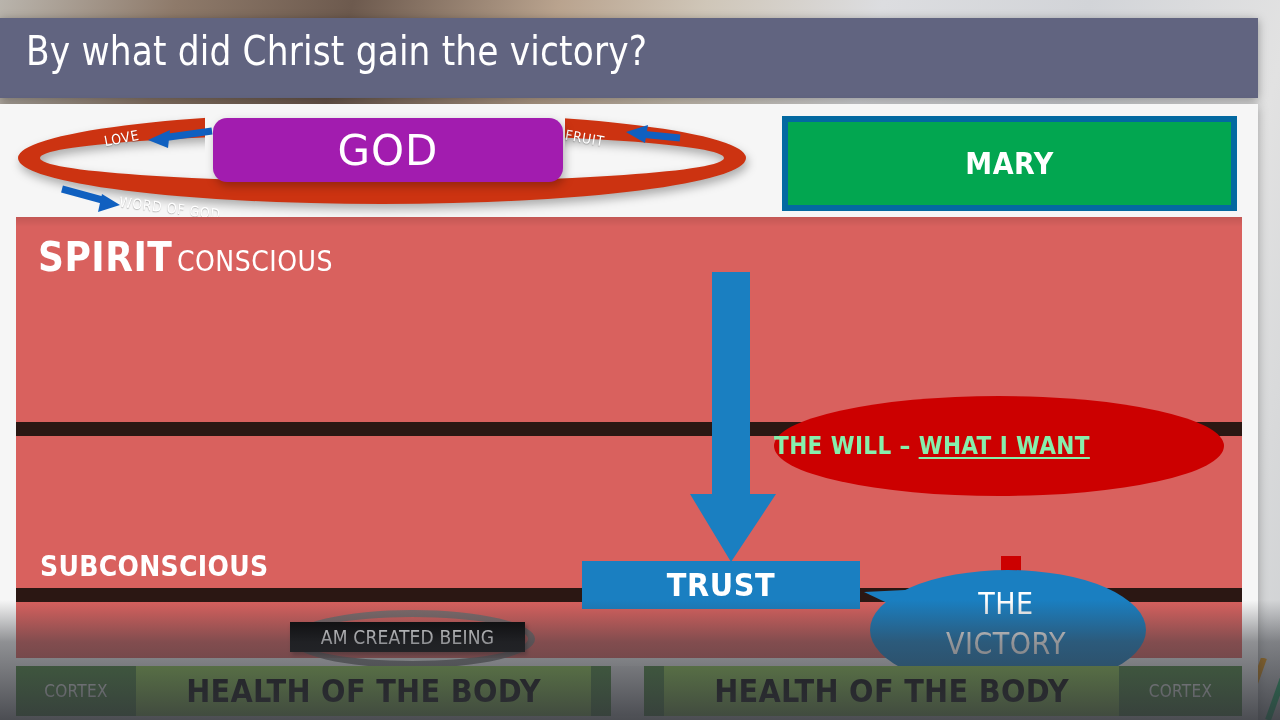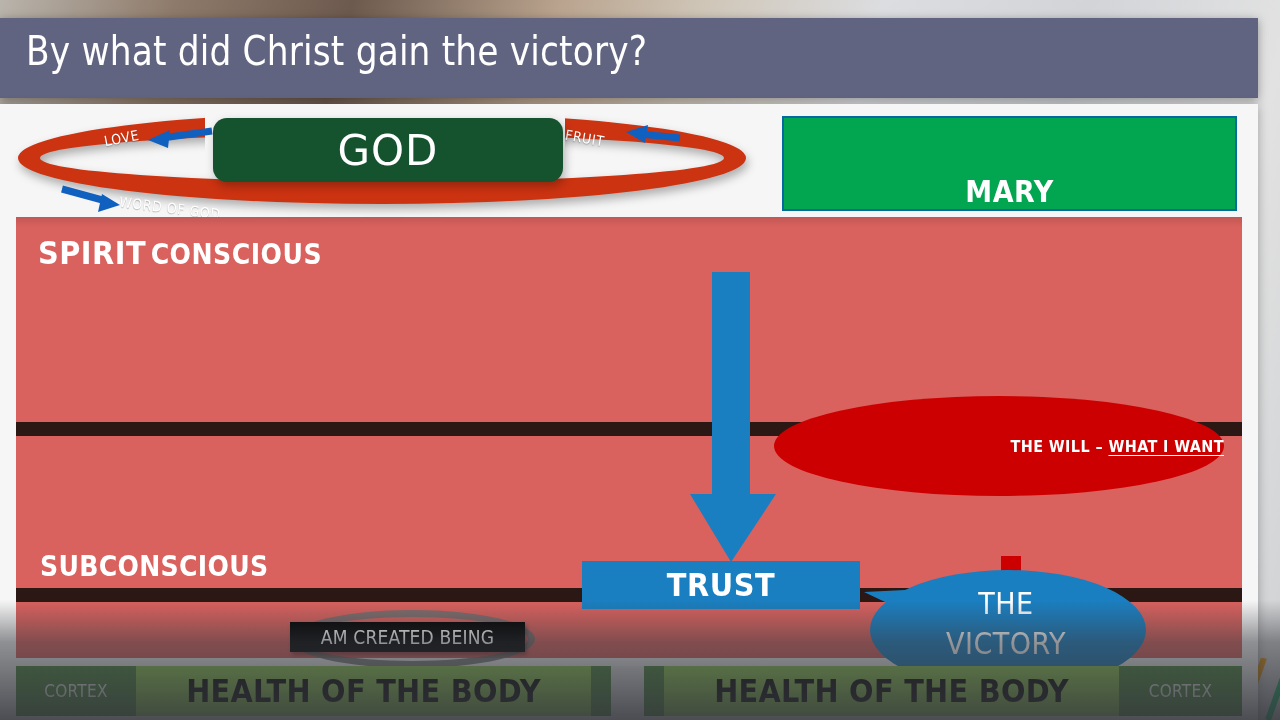--- a/index.html
+++ b/index.html
@@ -84,21 +84,21 @@
   }
   .loopCut {            
     position:absolute; left: 205px; top: 0px;
     width: 360px; height: 66px;
     background: #f6f6f6;
   }
 
   .godpill {
     position: absolute; left: 213px; top: 14px;
     width: 350px; height: 64px;
-    background: #14532d;
+    background: #a21caf;
     border-radius: 14px;
     color:#fff;
     display:flex; align-items:center; justify-content:center;
     font-size: 42px; font-weight: 400;
     font-family: "DejaVu Sans", sans-serif;
     letter-spacing: 1px;
     filter: drop-shadow(2px 4px 5px rgba(0,0,0,.28));
   }
 
   .looplbl{
@@ -112,22 +112,22 @@
   }
   .lbl-love { left: 104px; top: 26px;  transform: rotate(-11deg); }
   .lbl-fruit{ left: 565px; top: 26px;  transform: rotate( 10deg); }
   .lbl-word { left: 119px; top: 96px;  transform: rotate(  7deg); }
 
   
   .marybox{
     position:absolute; left: 782px; top: 12px;
     width: 455px; height: 95px;
     background:#02a650;
-    border: 2px solid #0369a1;
-    display:flex; align-items:flex-end; justify-content:center;
+    border: 6px solid #0369a1;
+    display:flex; align-items:center; justify-content:center;
     color:#fff; font-weight:700; font-size:30px;
     letter-spacing:.5px;
     font-family:"DejaVu Sans Condensed","DejaVu Sans", sans-serif;
   }
 
   
   .panel{
     position:absolute; left:16px; top: 113px;
     width: 1226px; height: 441px;
     background:#d9615e;
@@ -135,22 +135,22 @@
   .panel .shade{
     position:absolute; left:0; top:0; width:100%; height:10px;
     background:linear-gradient(180deg, rgba(0,0,0,.10), rgba(0,0,0,0));
   }
 
   .lbl-spirit{
     position:absolute; left: 22px; top: 17px;
     color:#fff; white-space:nowrap;
     font-family:"DejaVu Sans Condensed","DejaVu Sans", sans-serif;
   }
-  .lbl-spirit .big{ font-size: 32px; font-weight:700; letter-spacing:.5px;}
-  .lbl-spirit .sml{ font-size: 28px; font-weight:700; letter-spacing:.5px;}
+  .lbl-spirit .big{ font-size: 40px; font-weight:700; letter-spacing:.5px;}
+  .lbl-spirit .sml{ font-size: 28px; font-weight:400; letter-spacing:.5px;}
 
   .lbl-sub{
     position:absolute; left: 24px; top: 333px;
     color:#fff; font-size: 28px; font-weight:700; letter-spacing:.3px;
     font-family:"DejaVu Sans Condensed","DejaVu Sans", sans-serif;
     white-space:nowrap;
   }
 
   .darkband{
     position:absolute; left: 16px;
@@ -159,22 +159,22 @@
   }
   .band-top { top: 318px; }
   .band-bot { top: 484px; }
 
   
   .willell{
     position:absolute; left: 774px; top: 292px;
     width: 450px; height: 100px;
     background:#cc0000;
     border-radius:50%;
-    display:flex; align-items:center; justify-content:flex-end;
-    color:#ffffff; font-size:16px; font-weight:700;
+    display:flex; align-items:center; justify-content:flex-start;
+    color:#86efac; font-size:24px; font-weight:700;
     letter-spacing:.4px;
     font-family:"DejaVu Sans Condensed","DejaVu Sans", sans-serif;
     white-space:nowrap;
   }
   .willell u{ text-decoration: underline; text-underline-offset: 3px; }
 
   
   .downarrow{
     position:absolute; left: 688px; top: 168px;
     width: 90px; height: 290px;

